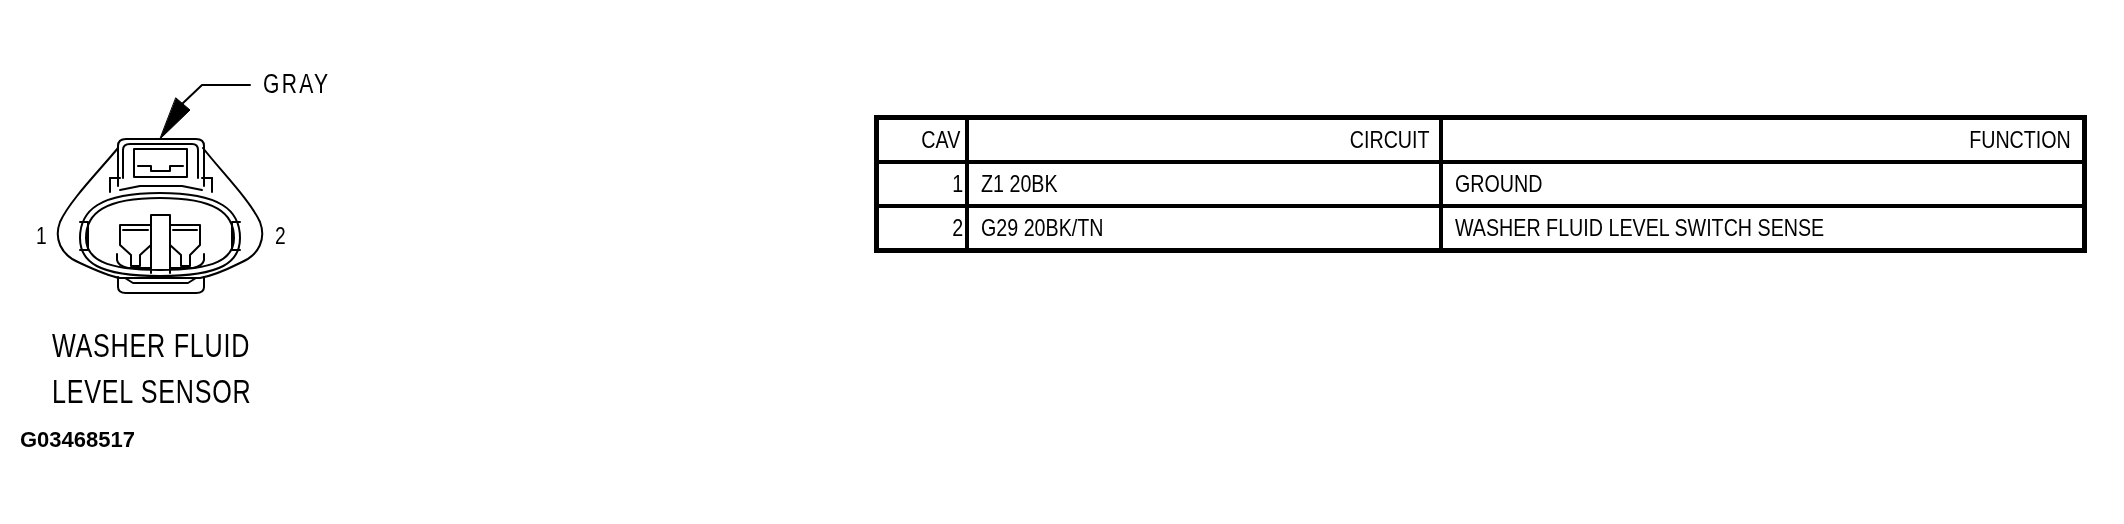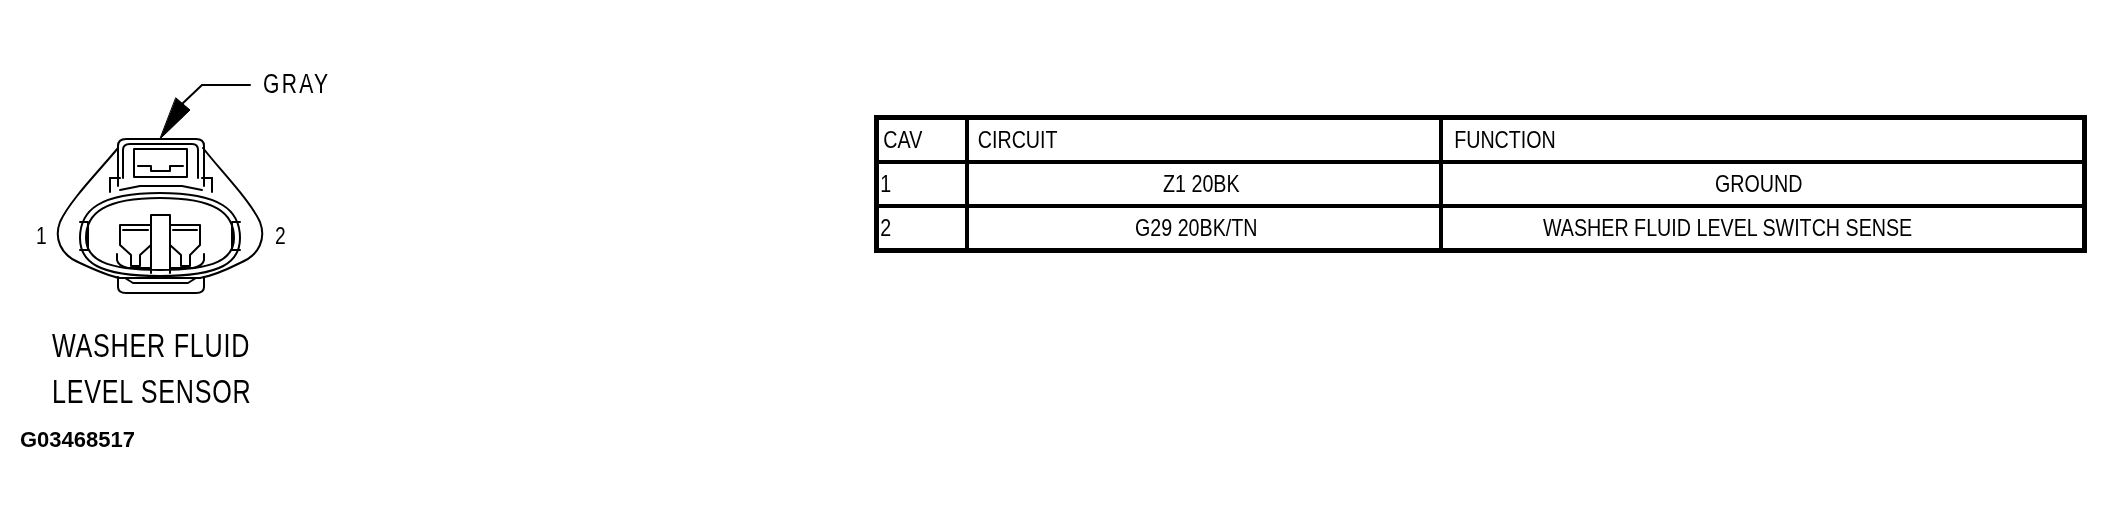--- a/index.html
+++ b/index.html
@@ -82,23 +82,23 @@
       height: 40px;
       white-space: nowrap;
       overflow: hidden;
     }
     .pinout-table .txt {
       display: inline-block;
       transform: scaleX(0.82);
       transform-origin: left center;
       line-height: 1;
     }
-    .pinout-table .center { text-align: left; }
+    .pinout-table .center { text-align: right; }
     .pinout-table .center .txt { transform-origin: center center; }
-    .pinout-table .left { text-align: center; padding-left: 12px; margin-left: 15px; }
+    .pinout-table .left { text-align: left; padding-left: 12px; margin-left: 15px; }
     .col-cav { width: 90px; }
     .col-circuit { width: 474px; }
     .col-function { width: auto; }
   </style>
 </head>
 <body>
 
 <svg class="connector-svg" viewBox="0 0 360 310" xmlns="http://www.w3.org/2000/svg" fill="none" stroke="#000" stroke-width="2" stroke-linejoin="round" stroke-linecap="round">
 
   <g>

